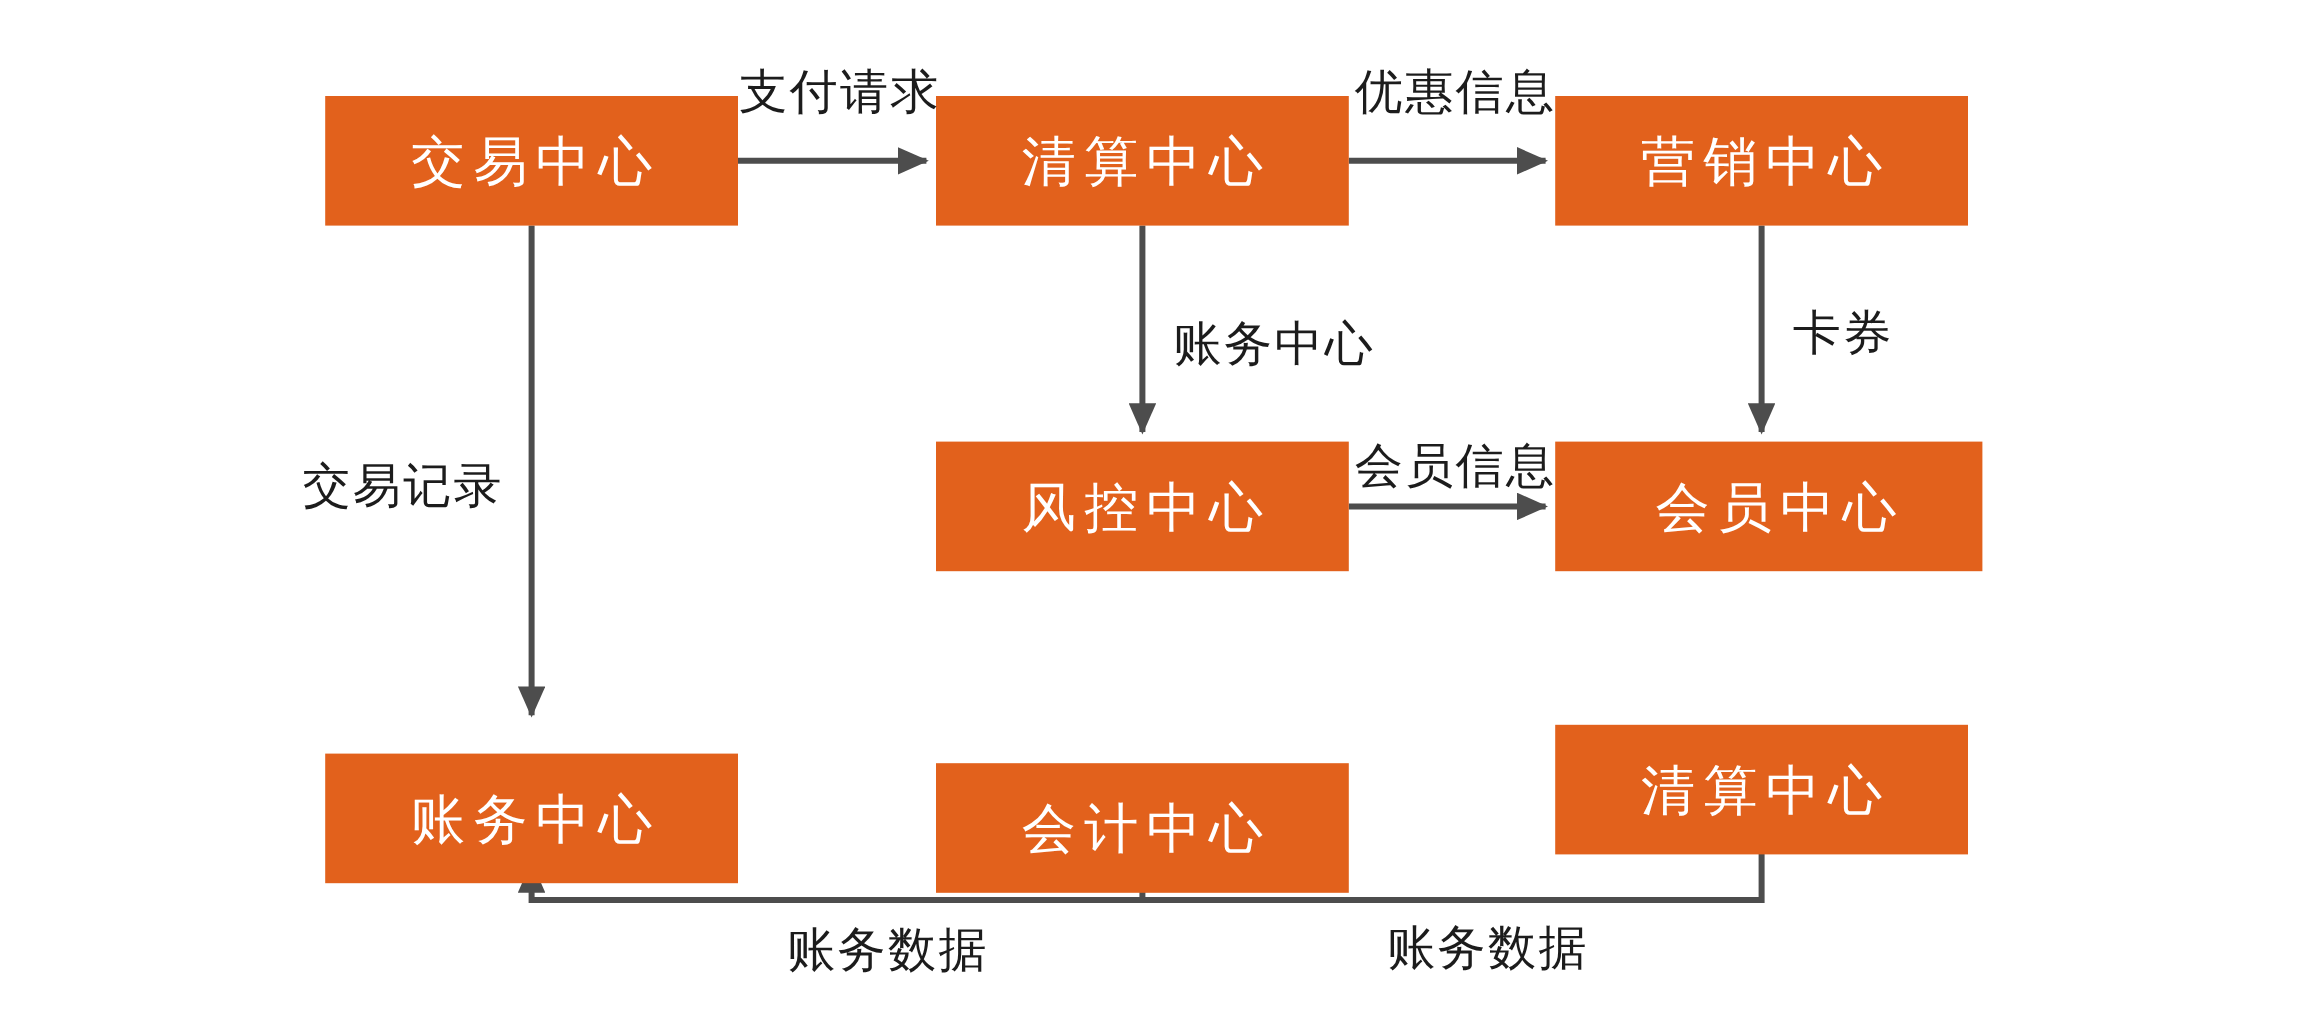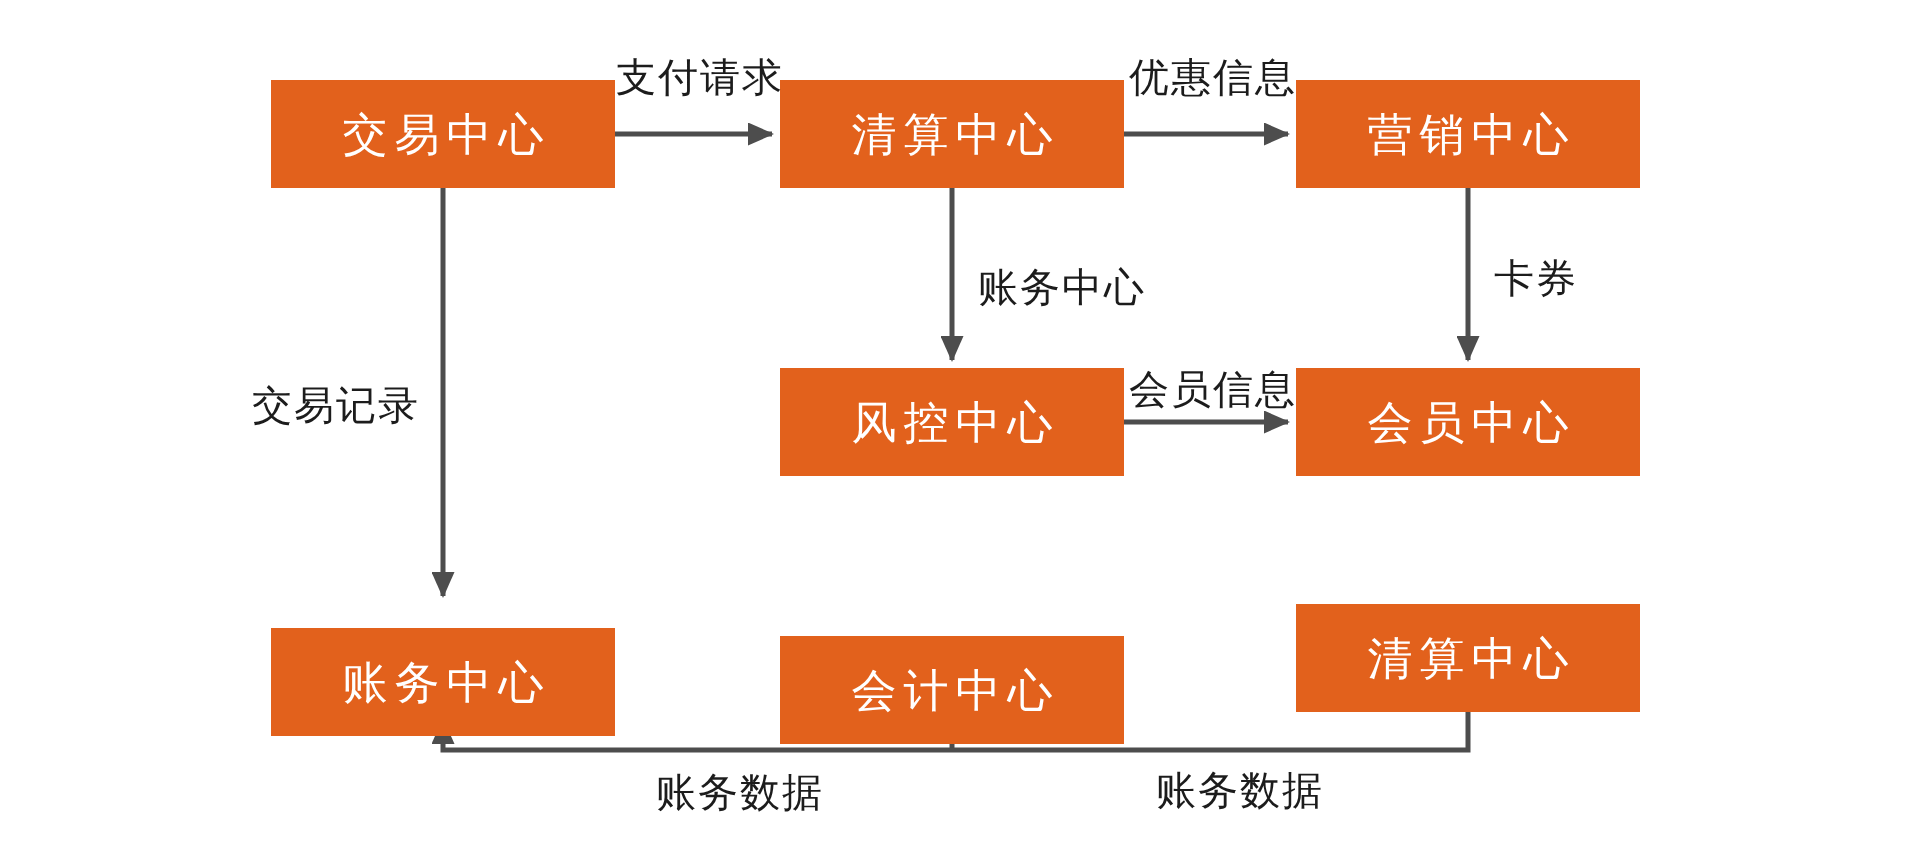--- a/index.html
+++ b/index.html
@@ -87,21 +87,21 @@
   <div class="node" style="left:780px; top:80px;">
     <span class="node-label">清算中心</span>
   </div>
   <div class="node" style="left:1296px; top:80px;">
     <span class="node-label">营销中心</span>
   </div>
 
   <div class="node" style="left:780px; top:368px;">
     <span class="node-label">风控中心</span>
   </div>
-  <div class="node" style="left:1296px; top:368px;">
+  <div class="node" style="left:1296px; top:368px;padding-left:12px;">
     <span class="node-label">会员中心</span>
   </div>
 
   <div class="node" style="left:271px; top:604px;margin-top:24px;">
     <span class="node-label">账务中心</span>
   </div>
   <div class="node" style="left:780px; top:608px;margin-top:28px;">
     <span class="node-label">会计中心</span>
   </div>
   <div class="node" style="left:1296px; top:604px;text-align:center;">

